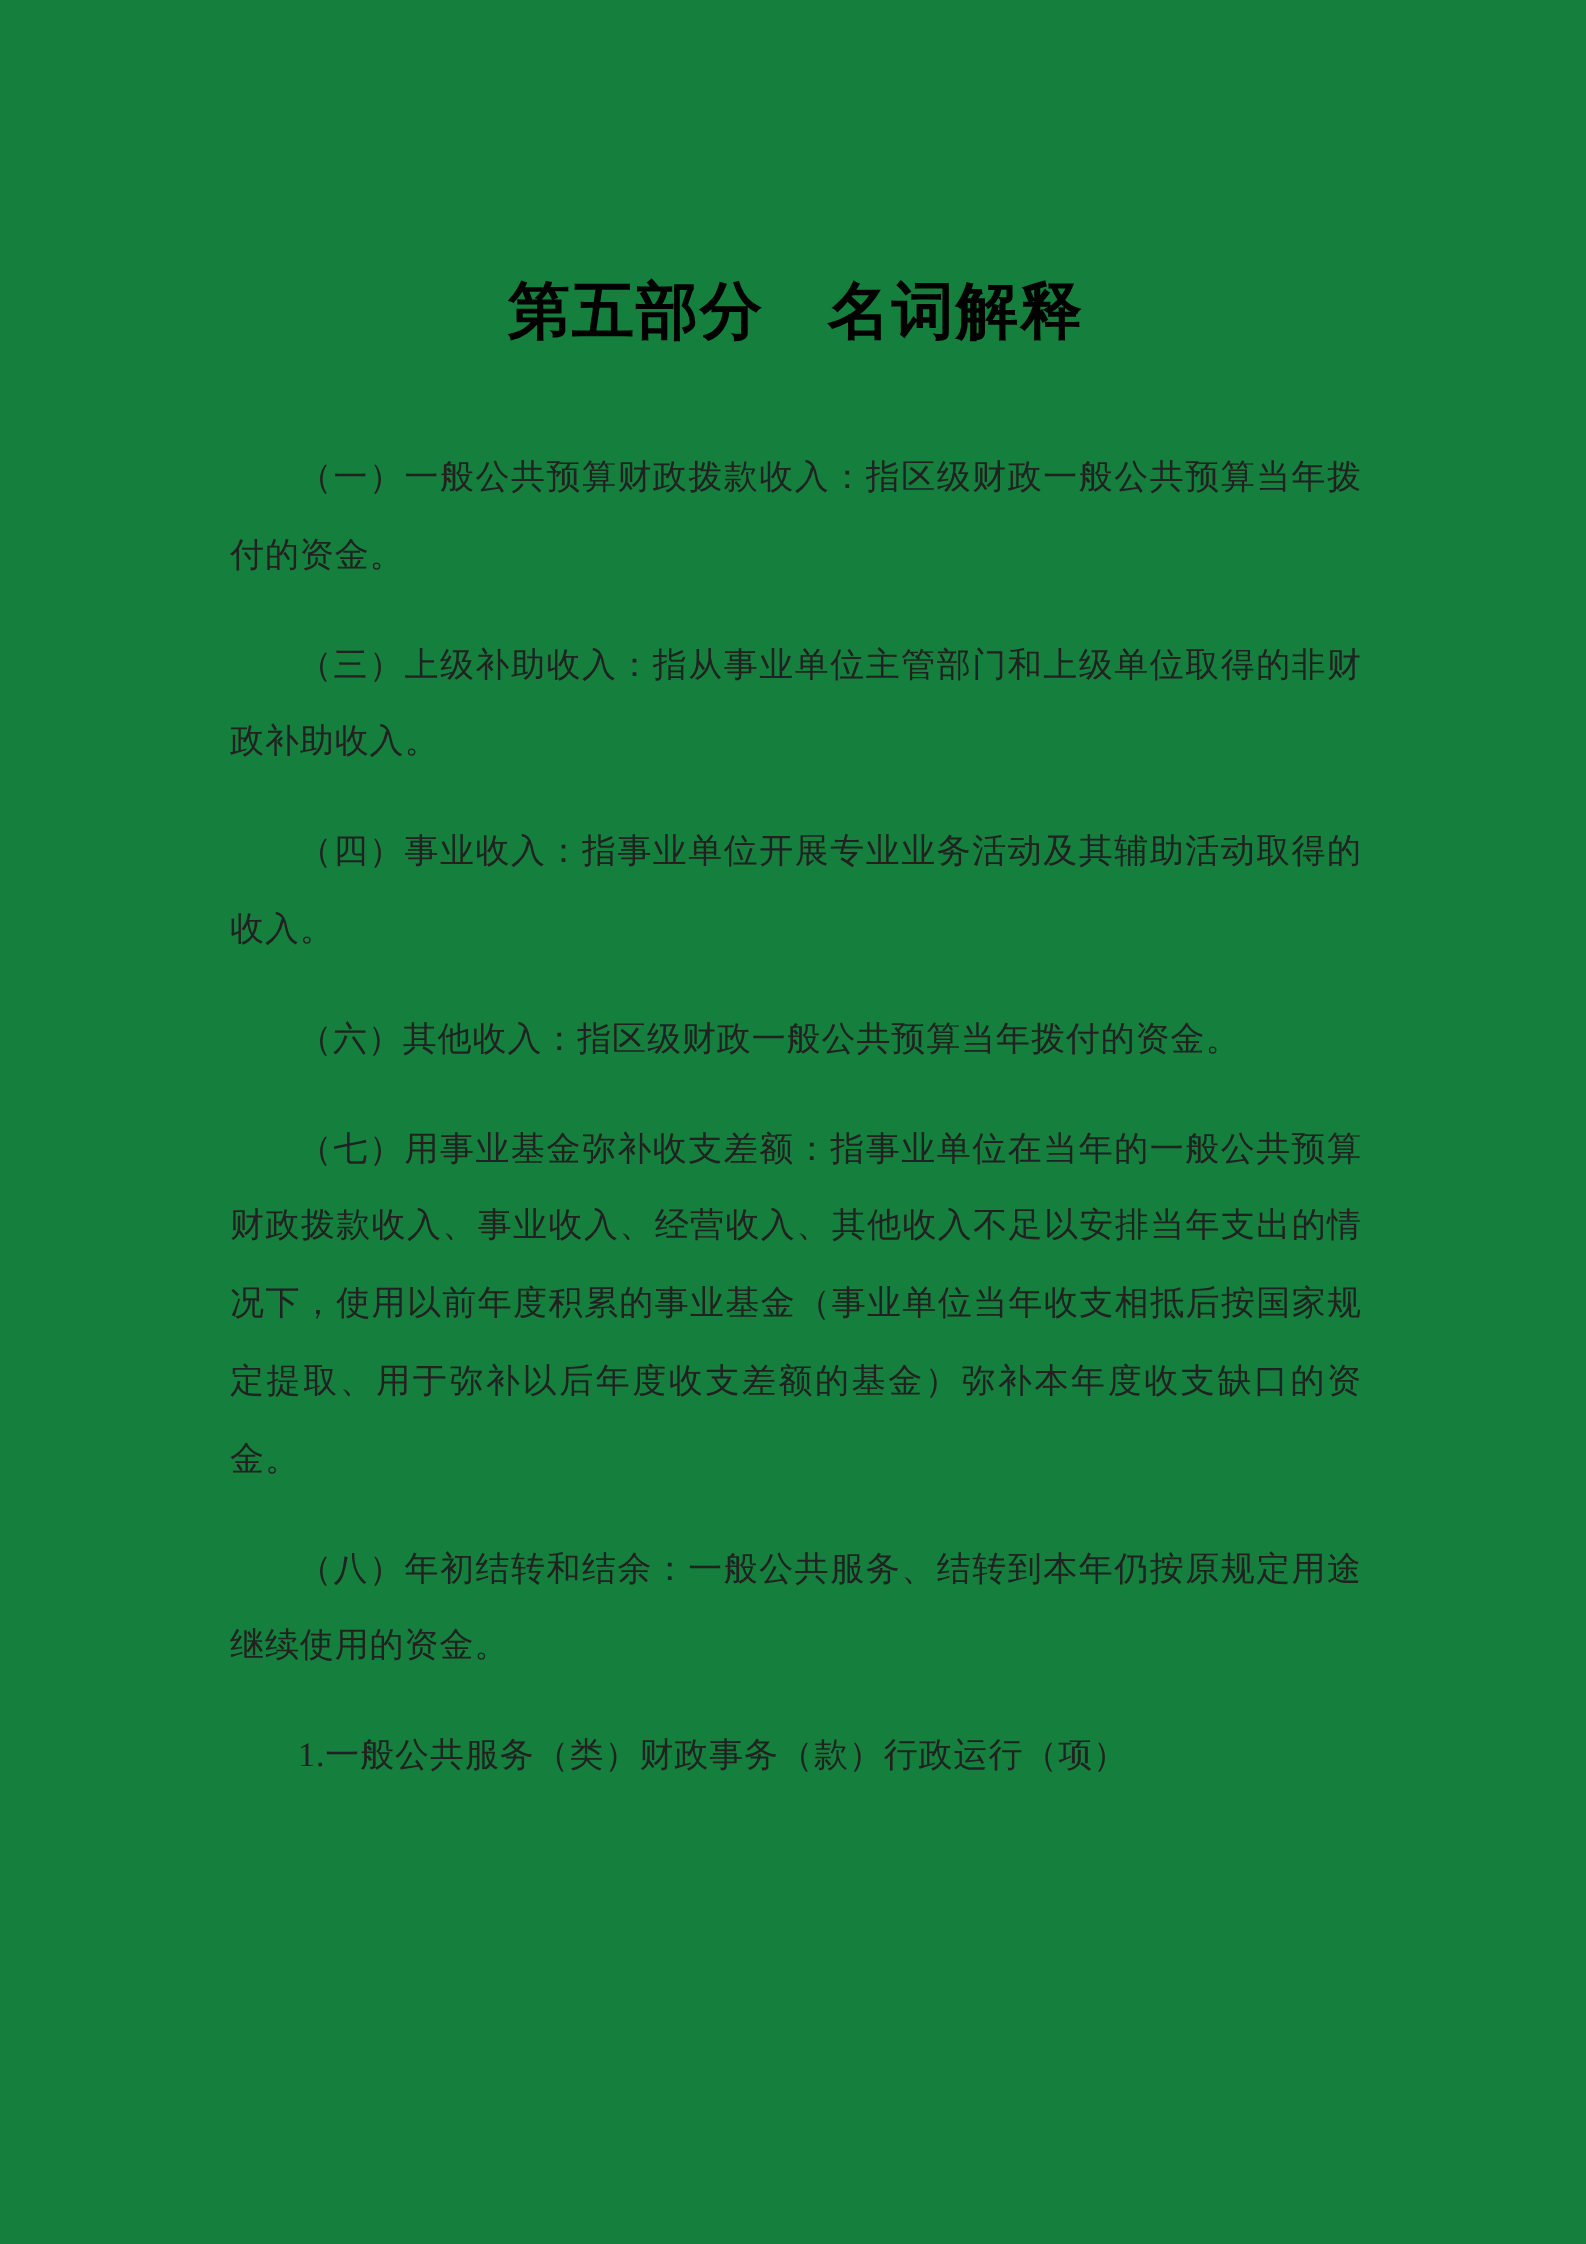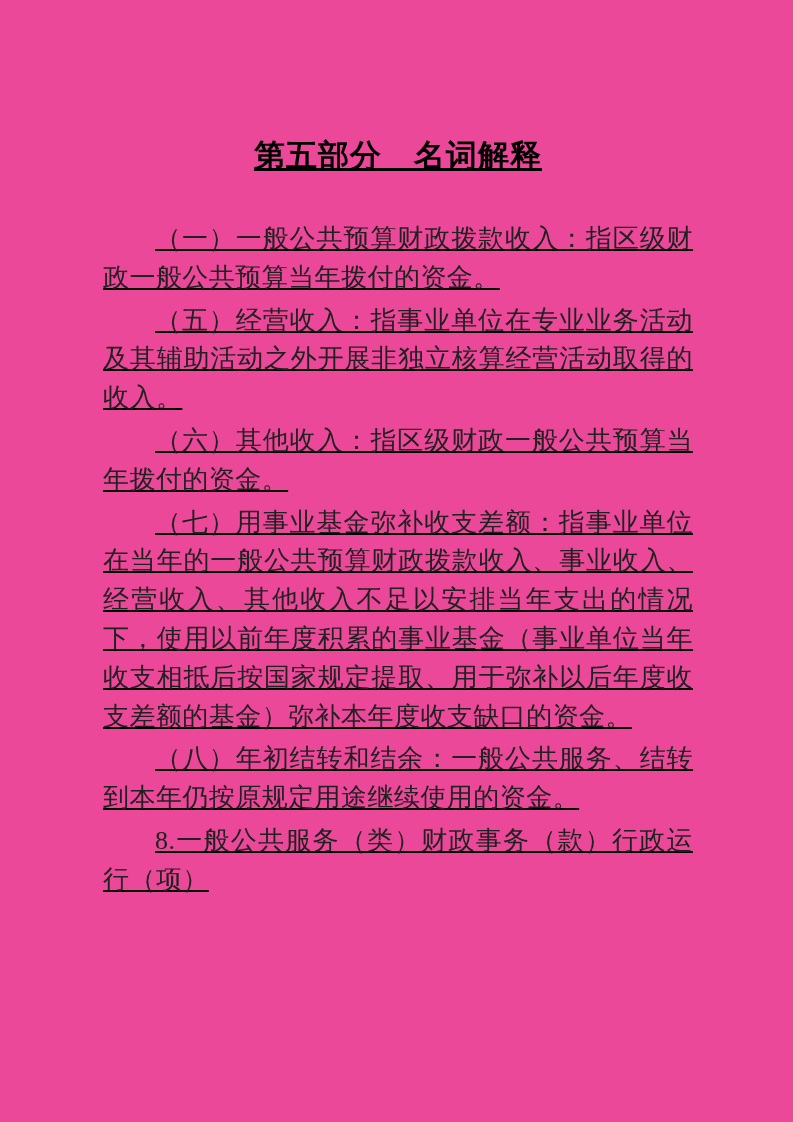--- a/index.html
+++ b/index.html
@@ -5,53 +5,53 @@
   html, body {
     margin: 0;
     padding: 0;
     background: #ffffff;
   }
   .page {
     position: relative;
     width: 793px;
     height: 1122px;
     box-sizing: border-box;
-    background: #ec4899;
+    background: #15803d;
     padding: 138px 96px 0 99px;
     overflow: hidden;
-    text-decoration: underline;
   }
   .doc-title {
     margin: 0 0 46px 0;
     text-align: center;
     font-family: "Liberation Sans", "DejaVu Sans", sans-serif;
     font-weight: 700;
     font-size: 31px;
     line-height: 36px;
     letter-spacing: 1px;
     color: #000000;
     white-space: pre;
   }
   .para {
-    margin: 4px;
+    margin: 16px;
     text-indent: 2em;
     font-family: "Liberation Serif", "DejaVu Serif", serif;
-    font-size: 26px;
+    font-size: 17px;
     line-height: 38.8px;
     letter-spacing: 0.45px;
     color: #212121;
     text-align: justify;
     text-justify: inter-ideograph;
   }
 </style>
 </head>
 <body>
 
 <div class="page">
   <h1 class="doc-title">第五部分　名词解释</h1>
 
   <p class="para">（一）一般公共预算财政拨款收入：指区级财政一般公共预算当年拨付的资金。</p>
-  <p class="para">（五）经营收入：指事业单位在专业业务活动及其辅助活动之外开展非独立核算经营活动取得的收入。</p>
+  <p class="para">（三）上级补助收入：指从事业单位主管部门和上级单位取得的非财政补助收入。</p>
+  <p class="para">（四）事业收入：指事业单位开展专业业务活动及其辅助活动取得的收入。</p>
   <p class="para">（六）其他收入：指区级财政一般公共预算当年拨付的资金。</p>
   <p class="para">（七）用事业基金弥补收支差额：指事业单位在当年的一般公共预算财政拨款收入、事业收入、经营收入、其他收入不足以安排当年支出的情况下，使用以前年度积累的事业基金（事业单位当年收支相抵后按国家规定提取、用于弥补以后年度收支差额的基金）弥补本年度收支缺口的资金。</p>
   <p class="para">（八）年初结转和结余：一般公共服务、结转到本年仍按原规定用途继续使用的资金。</p>
-  <p class="para">8.一般公共服务（类）财政事务（款）行政运行（项）</p>
+  <p class="para">1.一般公共服务（类）财政事务（款）行政运行（项）</p>
 </div>
 
 </body></html>

